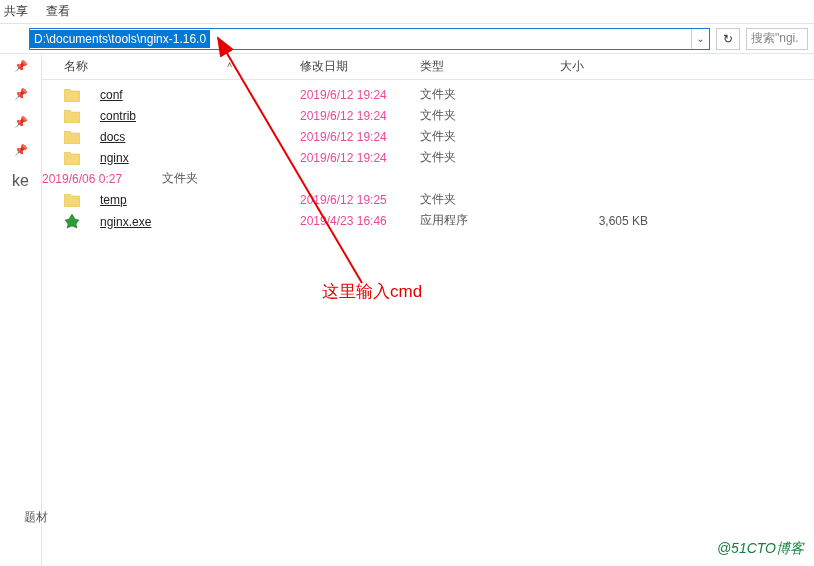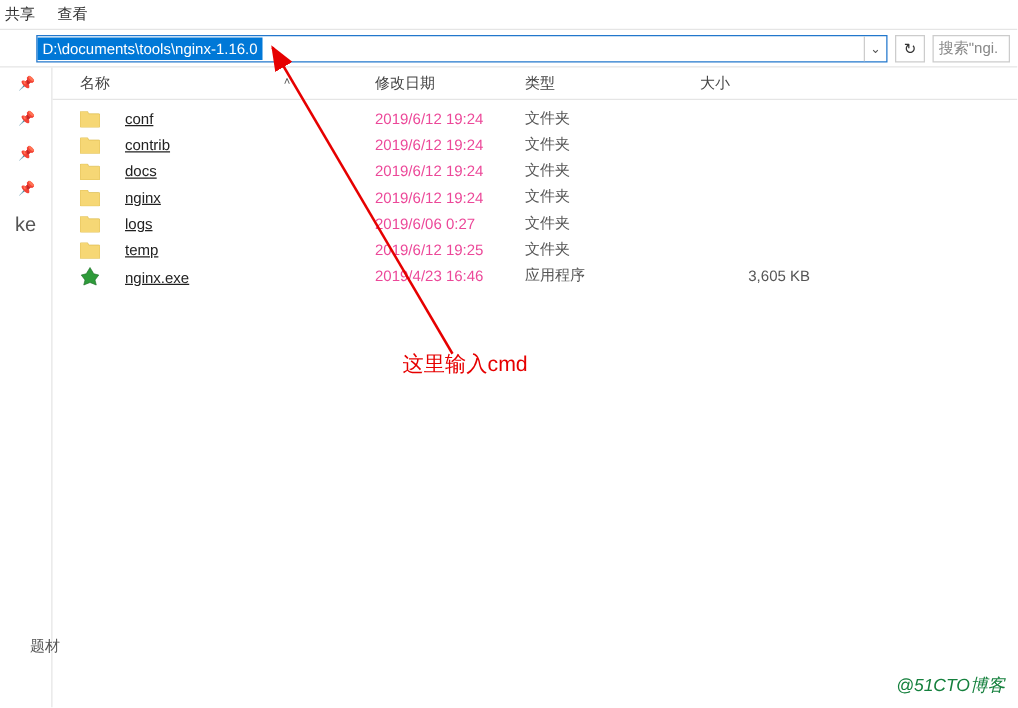--- a/index.html
+++ b/index.html
@@ -284,28 +284,20 @@
                 <path d="M0 2 L0 12 Q0 13 1 13 L15 13 Q16 13 16 12 L16 3 Q16 2 15 2 L7 2 L6 0 L1 0 Q0 0 0 1 Z" fill="#f6d775" stroke="#d9b84a" stroke-width="0.5"></path>
               </svg>
             </span>
             <span>nginx</span>
           </div>
           <div class="col-date">2019/6/12 19:24</div>
           <div class="col-type">文件夹</div>
           <div class="col-size"></div>
         </div>
         <div class="row">
-          <div class="col-name">
-            <span class="folder-icon">
-              <svg width="16" height="13" viewBox="0 0 16 13">
-                <path d="M0 2 L0 12 Q0 13 1 13 L15 13 Q16 13 16 12 L16 3 Q16 2 15 2 L7 2 L6 0 L1 0 Q0 0 0 1 Z" fill="#f6d775" stroke="#d9b84a" stroke-width="0.5"></path>
-              </svg>
-            </span>
-            <span>logs</span>
-          </div>
           <div class="col-date">2019/6/06 0:27</div>
           <div class="col-type">文件夹</div>
           <div class="col-size"></div>
         </div>
         <div class="row">
           <div class="col-name">
             <span class="folder-icon">
               <svg width="16" height="13" viewBox="0 0 16 13">
                 <path d="M0 2 L0 12 Q0 13 1 13 L15 13 Q16 13 16 12 L16 3 Q16 2 15 2 L7 2 L6 0 L1 0 Q0 0 0 1 Z" fill="#f6d775" stroke="#d9b84a" stroke-width="0.5"></path>
               </svg>

